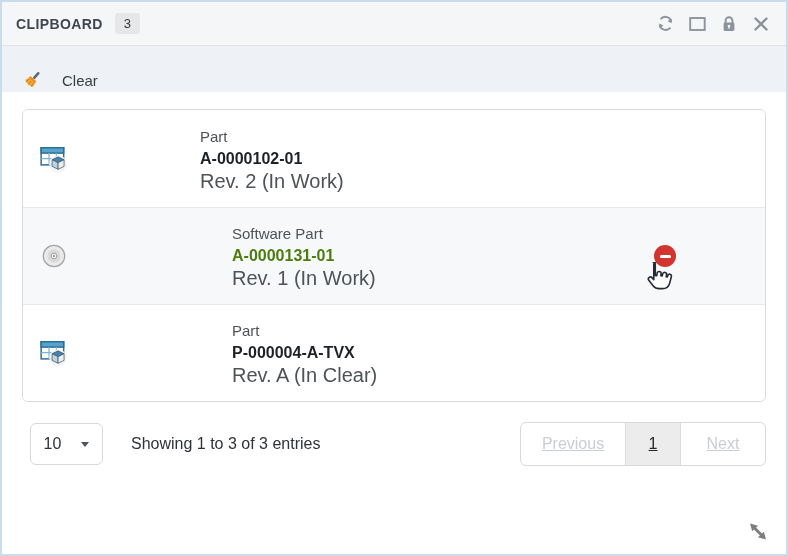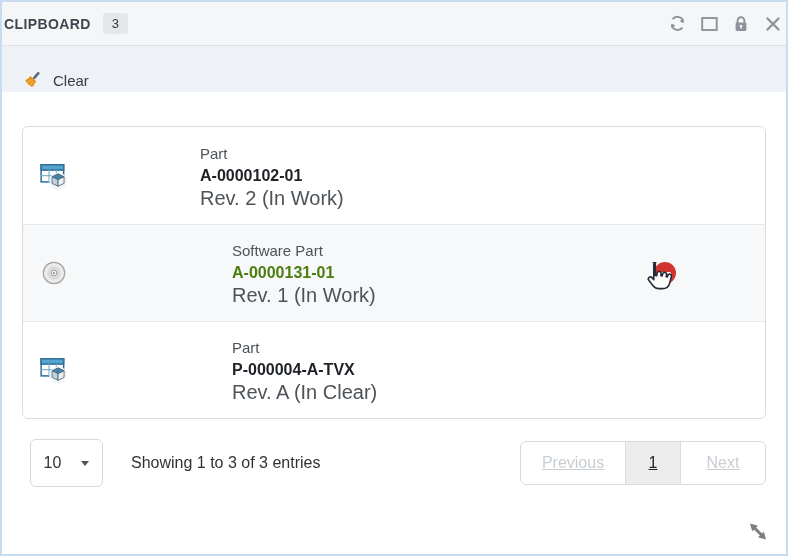--- a/index.html
+++ b/index.html
@@ -4,60 +4,60 @@
 <style>
   * { margin:0; padding:0; box-sizing:border-box; }
   html,body { width:788px; height:556px; background:#fff; font-family:"Liberation Sans", sans-serif; }
   .panel {
     position:relative; width:788px; height:556px; background:#fff;
     border:2px solid #c9dcee; overflow:hidden;
   }
   
   .hdr {
     height:44px; background:#f5f6f8; border-bottom:1px solid #e1e2e4;
-    display:flex; align-items:center; padding:0 2px;
+    display:flex; align-items:center; padding:0 14px;
   }
   .hdr-title { font-size:14px; font-weight:bold; color:#3f4650; letter-spacing:.4px; }
   .hdr-badge {
     margin-left:12px; background:#e5e7e9; border-radius:3px; color:#34393f;
     font-size:13px; padding:4px 9px; line-height:1;
   }
   .hdr-icons { margin-left:auto; display:flex; align-items:center; gap:10px; }
   .hbtn { width:22px; height:22px; display:flex; align-items:center; justify-content:center; cursor:pointer; }
   .hbtn svg { display:block; }
   
   .tbar {
     height:46px; background:#eef1f6; display:flex; align-items:center; padding:0 14px;
   }
-  .clear-btn { display:flex; align-items:center; gap:11px; cursor:pointer; padding:4px 6px;margin-top:22px; }
+  .clear-btn { display:flex; align-items:center; gap:20px; cursor:pointer; padding:4px 6px;margin-top:22px; }
   .clear-label { font-size:15px; color:#383d42; }
   
   .list-wrap {
-    margin:34px 20px 0 20px; border:1px solid #d9dadc; border-radius:6px;
+    margin:17px 20px 0 20px; border:1px solid #d9dadc; border-radius:6px;
     background:#fff; overflow:hidden;
   }
   .row { display:flex; align-items:center; height:97px; position:relative; background:#fff; }
   .row + .row { border-top:1px solid #e7e8e9;gap:32px; }
   .row.hovered { background:#f7f8f9; }
   .row-icon-cell { width:177px; flex:0 0 177px; padding-left:16px; display:flex; align-items:center; }
   .row-text { display:flex; flex-direction:column; line-height:22px; }
   .type-label { font-size:15px; color:#4d5358; }
   .item-number { font-size:16px; font-weight:bold; color:#1e2226; }
   .item-number.link { color:#4d7c0f; font-weight:bold; cursor:pointer; }
   .rev-label { font-size:20px; color:#4d5358; }
   .remove-btn {
     position:absolute; right:89px; top:50%; margin-top:-11px;
     width:22px; height:22px; border-radius:50%; background:#d23430; cursor:pointer;
     display:flex; align-items:center; justify-content:center;
   }
   .remove-minus { width:11px; height:3px; background:#fff; border-radius:2px; }
   
   .footer { display:flex; align-items:center; margin:20px 20px 0 28px; }
   .pagesize {
-    width:73px; height:48px; border:1px solid #d8d9da; border-radius:6px; background:#fff;
+    width:73px; height:42px; border:1px solid #d8d9da; border-radius:6px; background:#fff;
     display:flex; align-items:center; justify-content:center; gap:20px; cursor:pointer;
   }
   .pagesize-value { font-size:16px; color:#303438; }
   .caret-down { width:0; height:0; border-left:4.5px solid transparent; border-right:4.5px solid transparent; border-top:5.5px solid #4e5459; }
   .summary { margin-left:28px; font-size:16px; color:#2e3337; }
   .pager {
     margin-left:auto; display:flex; border:1px solid #d8d9da; border-radius:6px; overflow:hidden;
     height:44px; background:#fff;
   }
   .pg { display:flex; align-items:center; justify-content:center; font-size:16px; cursor:pointer;text-decoration:underline; }

